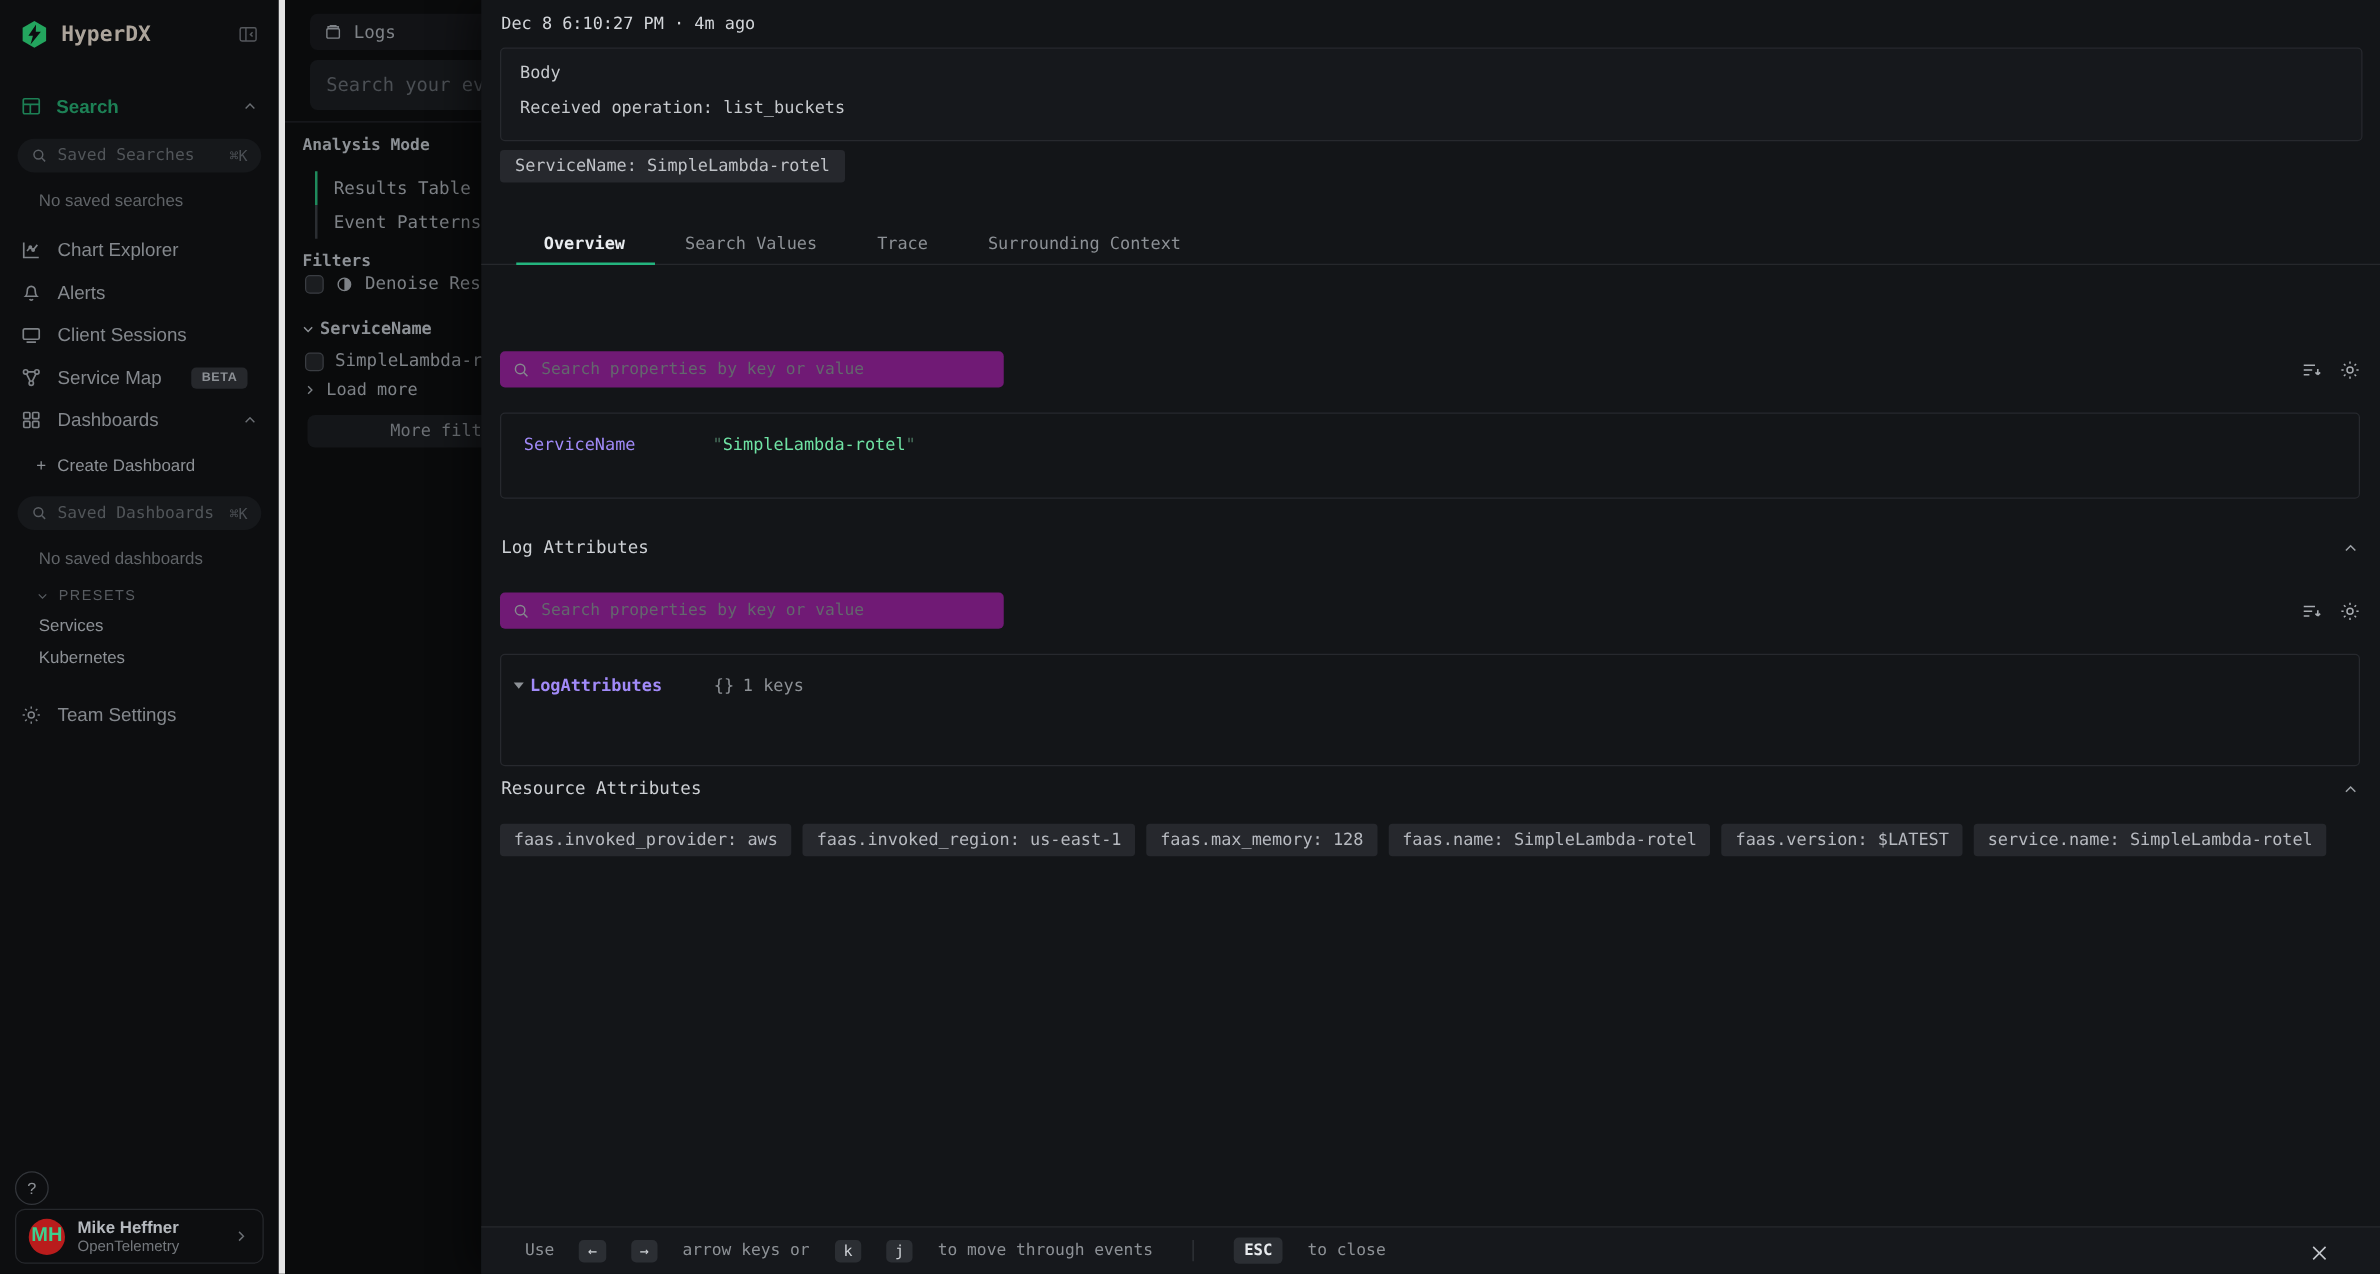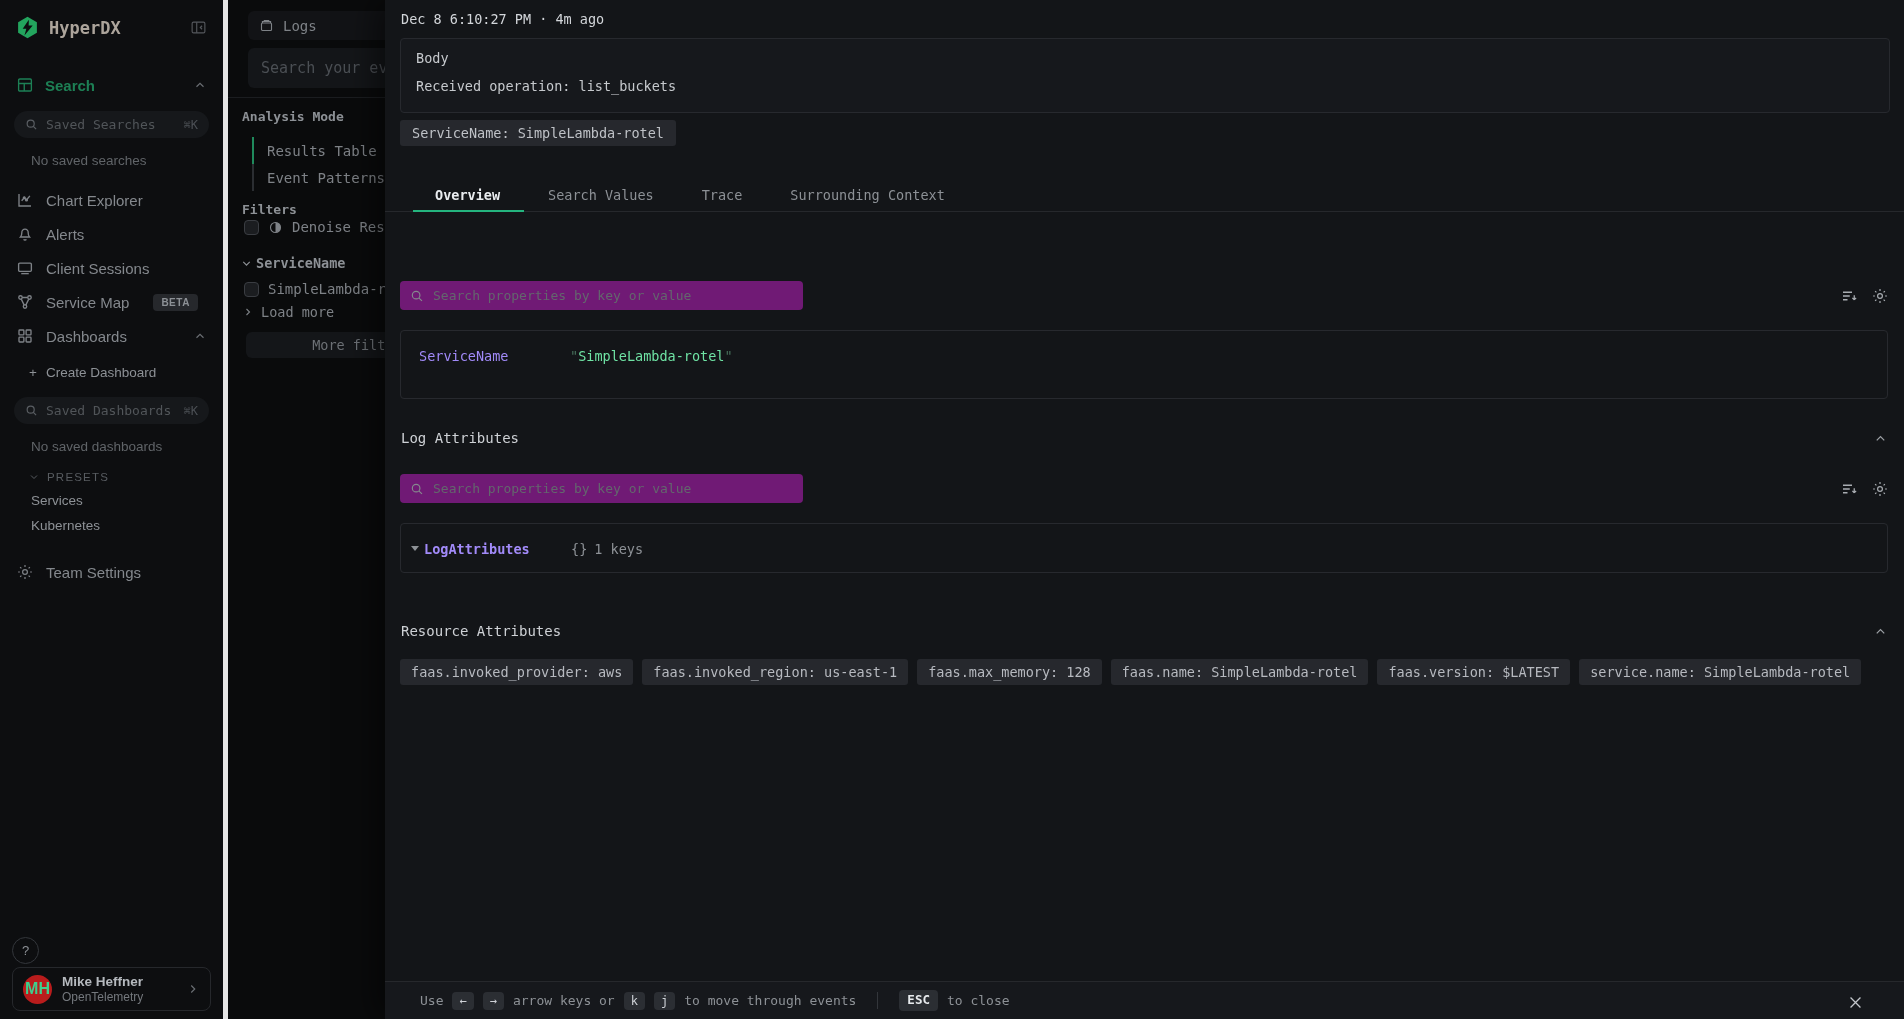--- a/index.html
+++ b/index.html
@@ -121,35 +121,35 @@
   .tree-caret { margin-left:10px; width:0; height:0; border-left:4px solid transparent;
                 border-right:4px solid transparent; border-top:5px solid #8d9196; }
   .tree-key { margin-left:5px; color:#a18af8; font-weight:700; width:147px; cursor:pointer; }
   .braces { color:#8d9196; }
   .keys-info { color:#8d9196; margin-left:7px; }
   .tree-sub .ak { margin-left:34px; width:149px; }
   .chips { position:absolute; left:15px; top:659px; display:flex; gap:9px; }
   .chip { height:26px; background:#26282d; border-radius:3px; display:flex; align-items:center;
           padding:0 11px; font-size:13.5px; color:#b7bac0; white-space:nowrap; cursor:pointer; }
   .panel-footer { position:absolute; left:0; right:0; bottom:0; height:38px; background:#16181c;
-                  border-top:1px solid #26282c; display:flex; align-items:center; gap:9px;
+                  border-top:1px solid #26282c; display:flex; align-items:center; gap:20px;
                   padding-left:35px; font-size:13px; color:#8d9196; }
   kbd { font-family:inherit; background:#2b2e33; border-radius:4px; padding:3px 7px;
         color:#cfd2d7; font-size:12px; line-height:1; cursor:default; }
   kbd.esc { font-weight:700; color:#e8ebee; padding:4px 8px; font-size:12.5px; }
   .foot-div { width:1px; height:17px; background:#33363b; margin:0 12px; }
   .close-btn { position:absolute; right:40px; bottom:8px; color:#c3c6cb; cursor:pointer; }
 
   .pos-head-top    { top:237px; }
   .pos-head-log    { top:430px; }
   .pos-head-res    { top:623px; }
   .pos-search-top  { top:281px; }
   .pos-search-log  { top:474px; }
   .pos-box-top     { top:330px; height:69px; }
-  .pos-box-log     { top:523px; height:50px; }
+  .pos-box-log     { top:523px; height:90px; }
 </style>
 </head>
 <body>
 
 <aside class="sidebar">
   <div class="logo-row">
     <span>
       <svg width="23" height="23" viewBox="0 0 24 24">
           <path d="M12 .8 21.8 6.4v11.2L12 23.2 2.2 17.6V6.4Z" fill="#23a55e"></path>
           <path d="M13.4 3.8 7 13.2h3.8L8.8 20.4 17.4 9.8h-4.2Z" fill="#0d0e10"></path>

